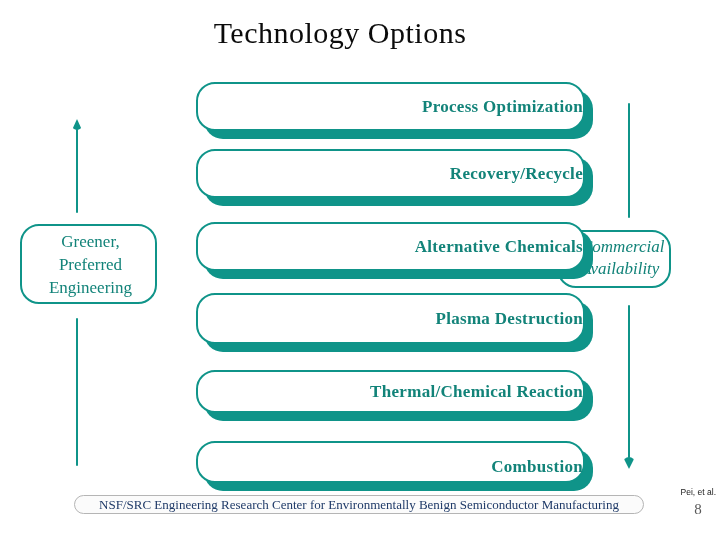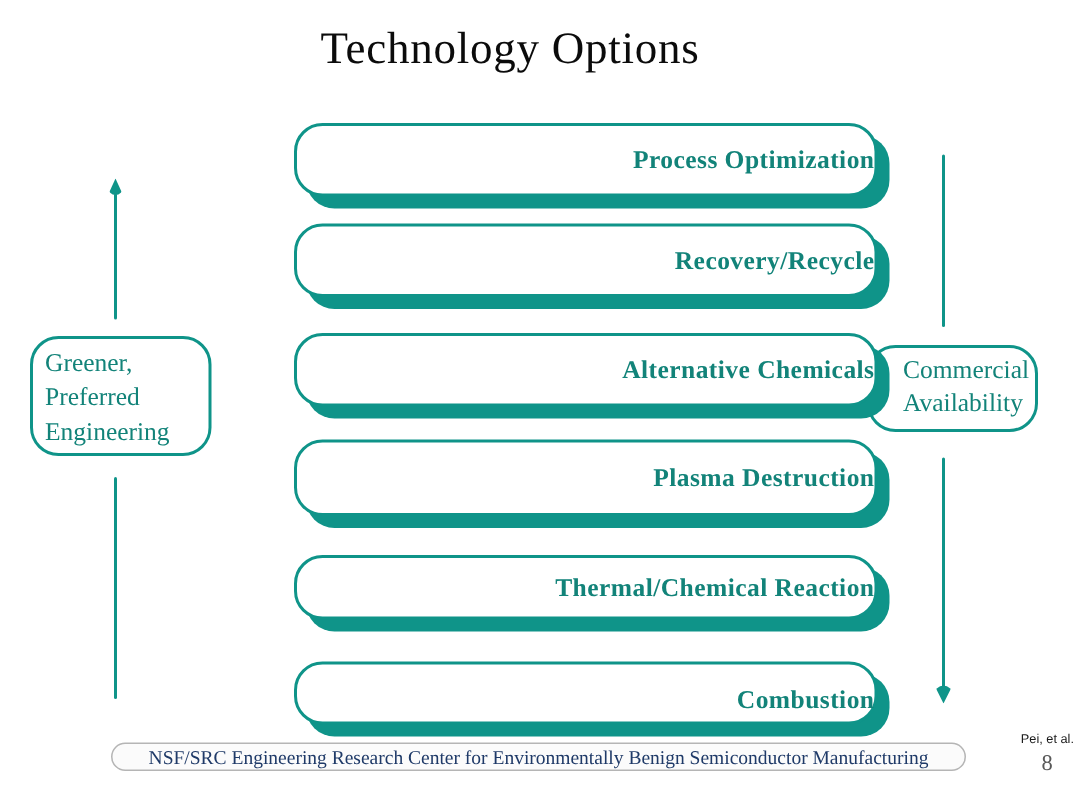--- a/index.html
+++ b/index.html
@@ -42,22 +42,22 @@
   .b5{top:370px;height:43px;}
   .b6{top:441px;height:42px;align-items:flex-end;}
   .b6 .lbl{padding-bottom:4px;}
 
   
   .side-box{
     position:absolute;border:2px solid var(--teal);background:#fff;
     color:var(--teal-text);font-size:17px;
     padding:4px 4px 0 8px;
   }
-  .left-box{left:20px;top:224px;width:121px;height:80px;line-height:23px;}
-  .right-box{left:578px;top:230px;width:114px;height:58px;line-height:22px;padding-left:22px;}
+  .left-box{left:20px;top:224px;width:137px;height:80px;line-height:23px;text-align:center;}
+  .right-box{left:557px;top:230px;width:114px;height:58px;line-height:22px;padding-left:22px;font-style:italic;}
   .side-box div{white-space:nowrap;}
 
   
   .vline{position:absolute;width:2px;background:var(--teal);}
   .l-line-top{left:76px;top:129px;height:84px;}
   .l-line-bottom{left:76px;top:318px;height:148px;}
   .r-line-top{left:628px;top:103px;height:115px;}
   .r-line-bottom{left:628px;top:305px;height:153px;}
 
   .tri{position:absolute;width:0;height:0;}

